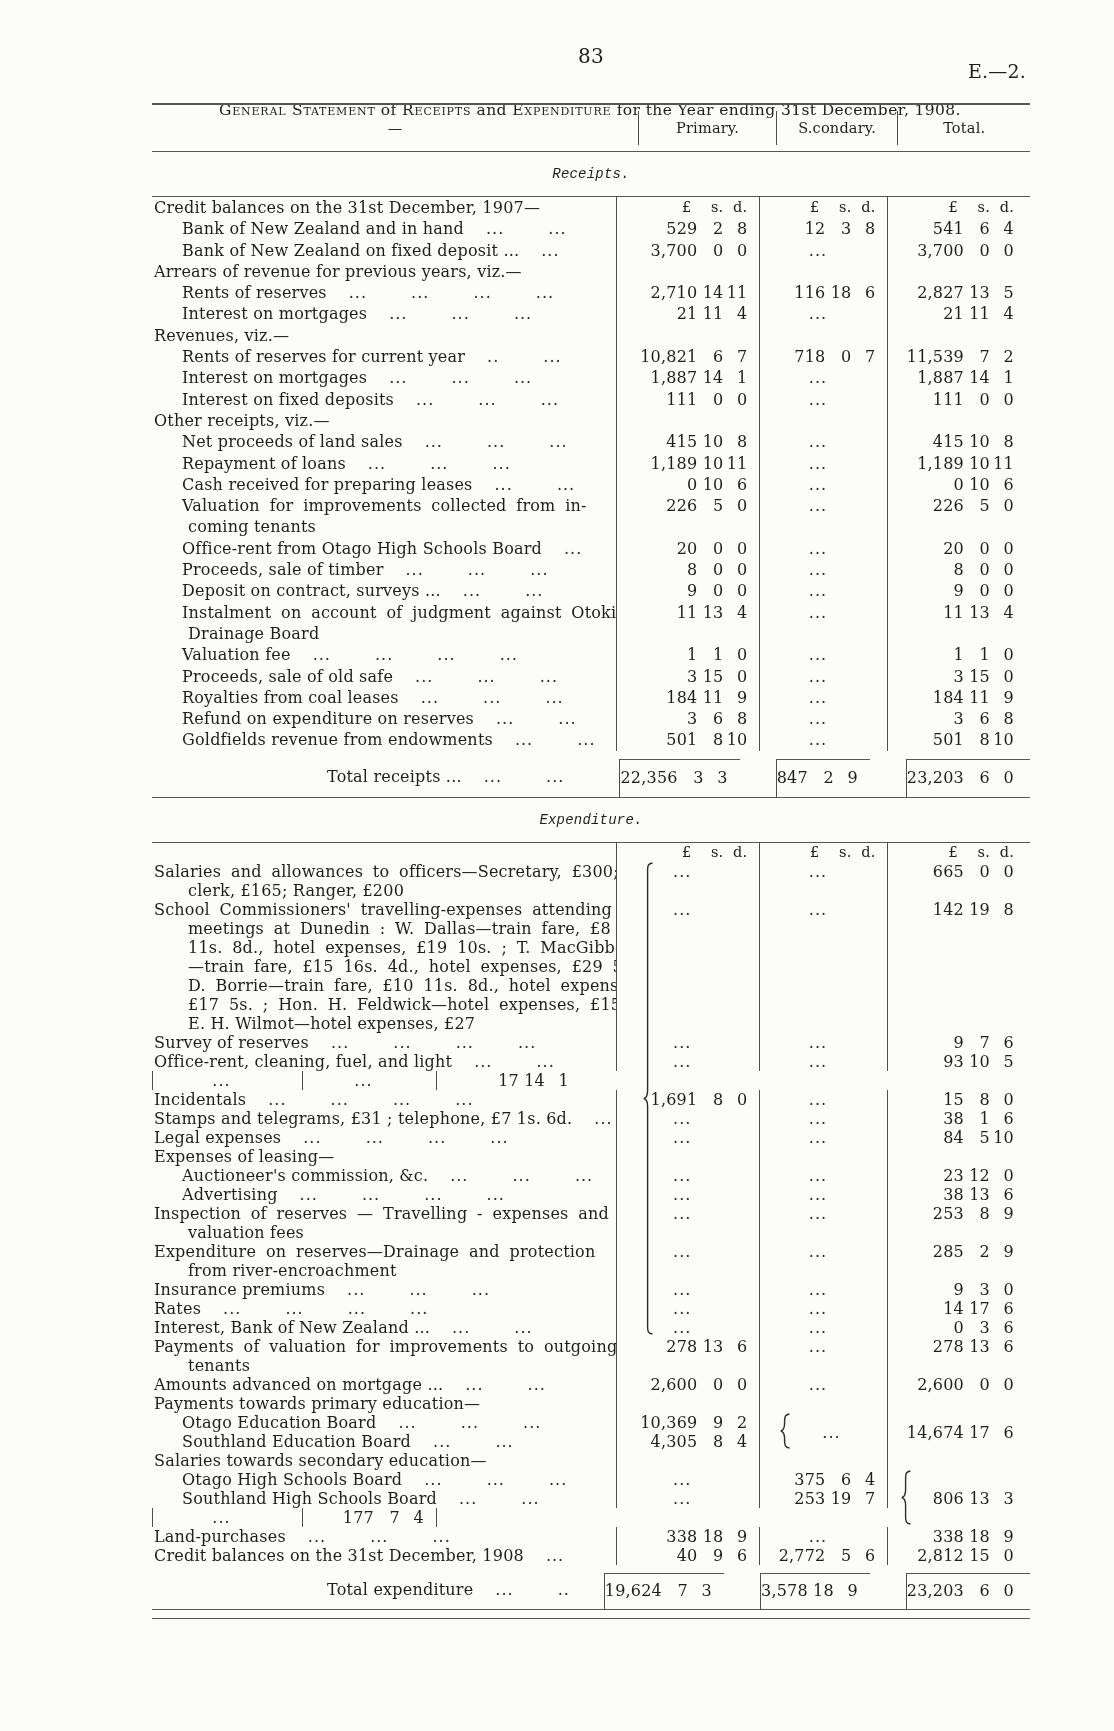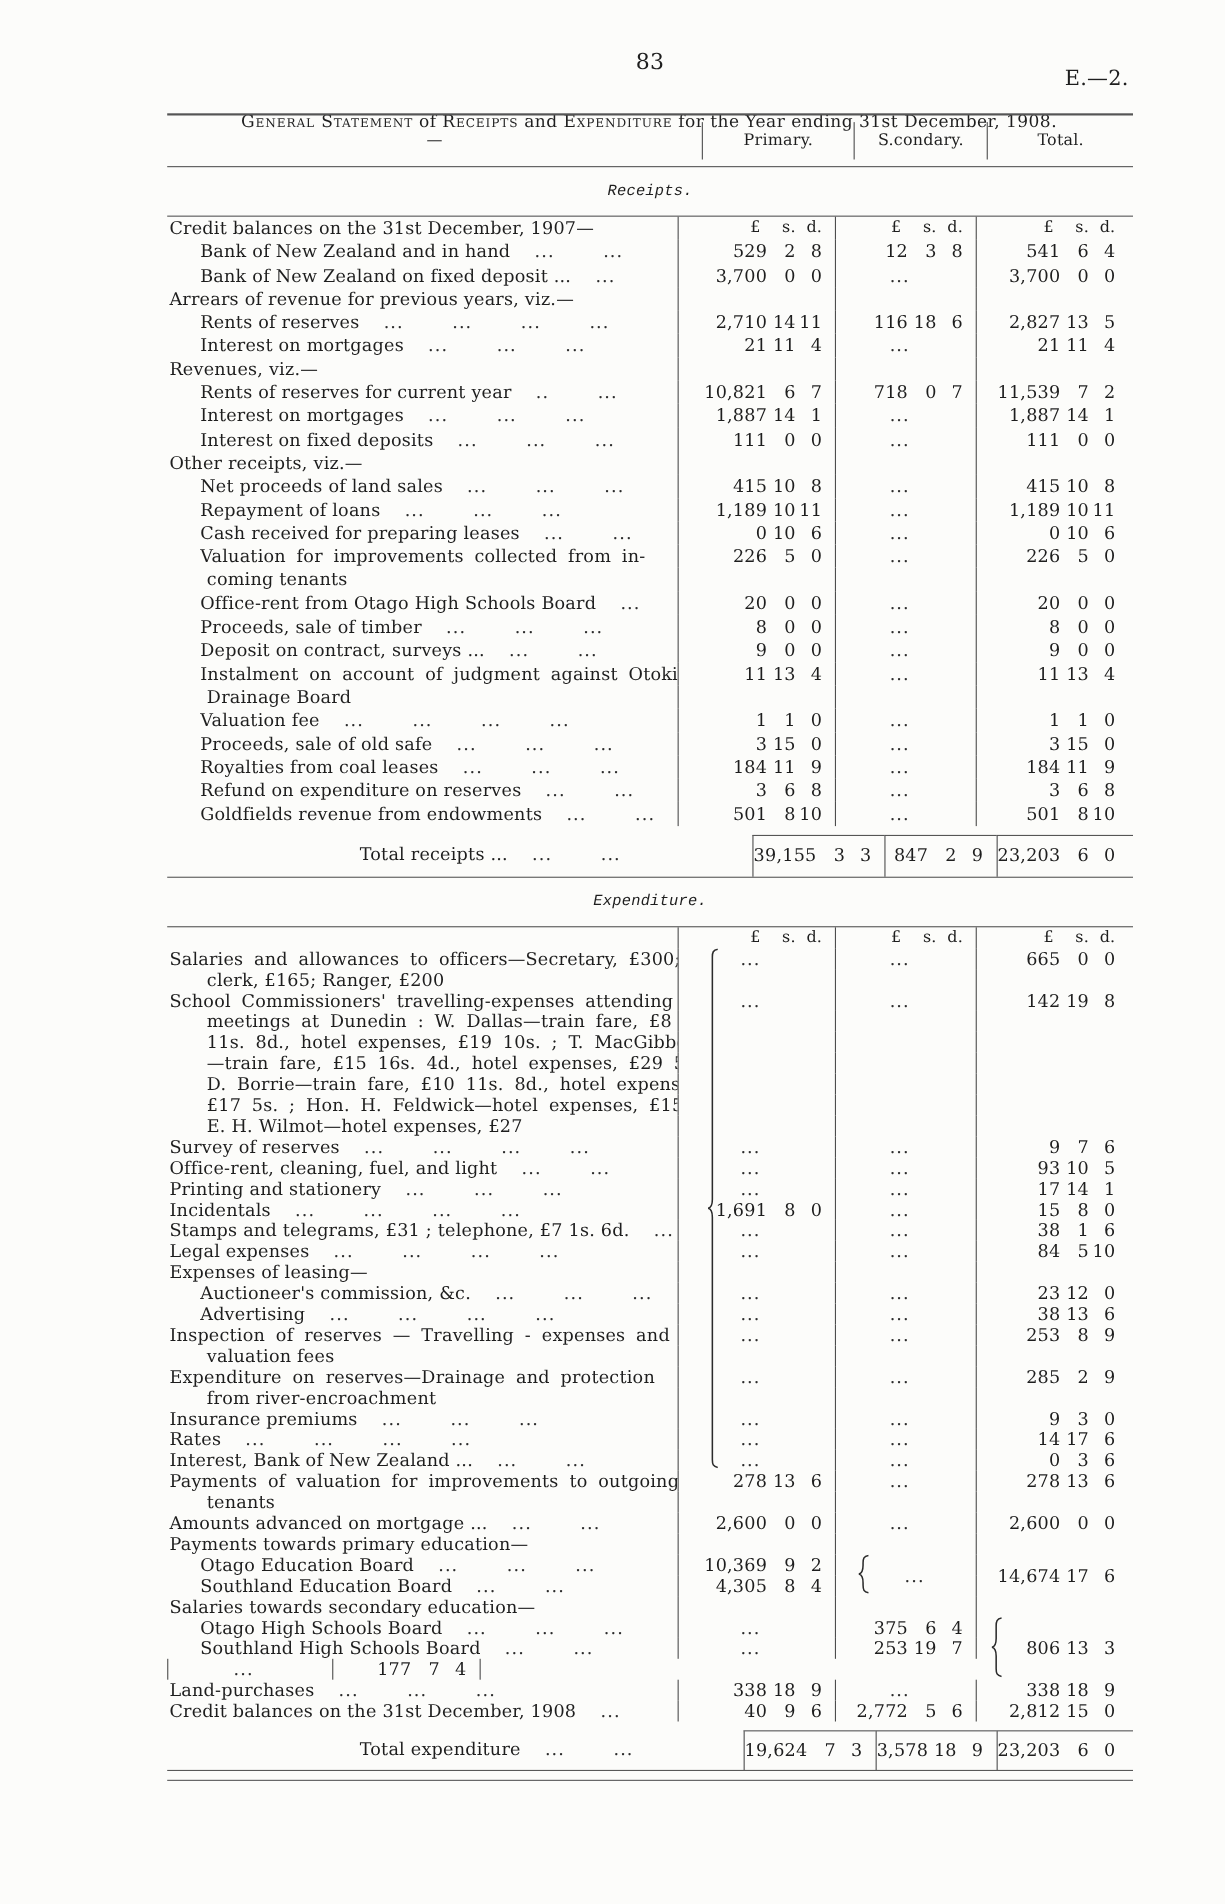--- a/index.html
+++ b/index.html
@@ -42,21 +42,21 @@
   .amt.c1{width:137px;}
   .amt.c2{width:121px;}
   .amt.c3{width:132px;padding-right:16px;}
   .amt .L{flex:1;text-align:right;}
   .amt .S{width:26px;text-align:right;}
   .amt .D{width:24px;text-align:right;}
   .amt.dotc{display:block;text-align:center;letter-spacing:1px;color:#2a2a2a;}
   .amt.lsdc{font-size:14.5px;}
   .amt.lsdc .L{padding-right:6px;}
 
-  .total-row{margin-top:8px;}
+  .total-row{margin-top:8px;gap:36px;}
   .total-row .amt{border-top:1px solid #555;padding-top:7px;padding-bottom:9px;}
   .total-row .stubc{padding-top:7px;padding-left:175px;}
 
   .overlay{position:absolute;}
   .ov-amt{display:flex;align-items:center;}
   .ov-amt .L{flex:1;text-align:right;}
   .ov-amt .S{width:26px;text-align:right;}
   .ov-amt .D{width:24px;text-align:right;}
   .ov-dots{display:flex;align-items:center;justify-content:center;letter-spacing:1px;color:#2a2a2a;}
   .gap8{height:8px;}
@@ -416,21 +416,21 @@
         <div class="amt c2 dotc">...</div>
         <div class="amt c3">
           <span class="L">501</span>
           <span class="S">8</span>
           <span class="D">10</span>
         </div>
       </div>
       <div class="trow total-row">
         <div class="stubc"><span class="">Total receipts ...</span><span class="lead">... ...</span></div>
         <div class="amt c1">
-          <span class="L">39,155</span>
+          <span class="L">22,356</span>
           <span class="S">3</span>
           <span class="D">3</span>
         </div>
         <div class="amt c2">
           <span class="L">847</span>
           <span class="S">2</span>
           <span class="D">9</span>
         </div>
         <div class="amt c3">
           <span class="L">23,203</span>
@@ -537,21 +537,20 @@
         <div class="stubc"><span class="i0">Office-rent, cleaning, fuel, and light</span><span class="lead">... ...</span></div>
         <div class="amt c1 dotc">...</div>
         <div class="amt c2 dotc">...</div>
         <div class="amt c3">
           <span class="L">93</span>
           <span class="S">10</span>
           <span class="D">5</span>
         </div>
       </div>
       <div class="trow">
-        <div class="stubc"><span class="i0">Printing and stationery</span><span class="lead">... ... ...</span></div>
         <div class="amt c1 dotc">...</div>
         <div class="amt c2 dotc">...</div>
         <div class="amt c3">
           <span class="L">17</span>
           <span class="S">14</span>
           <span class="D">1</span>
         </div>
       </div>
       <div class="trow">
         <div class="stubc"><span class="i0">Incidentals</span><span class="lead">... ... ... ...</span></div>

